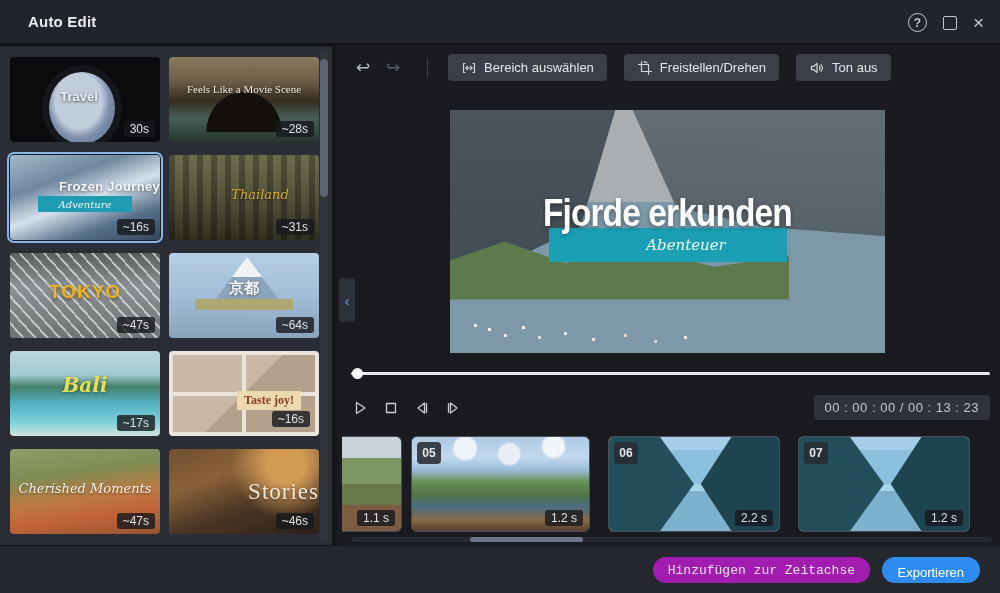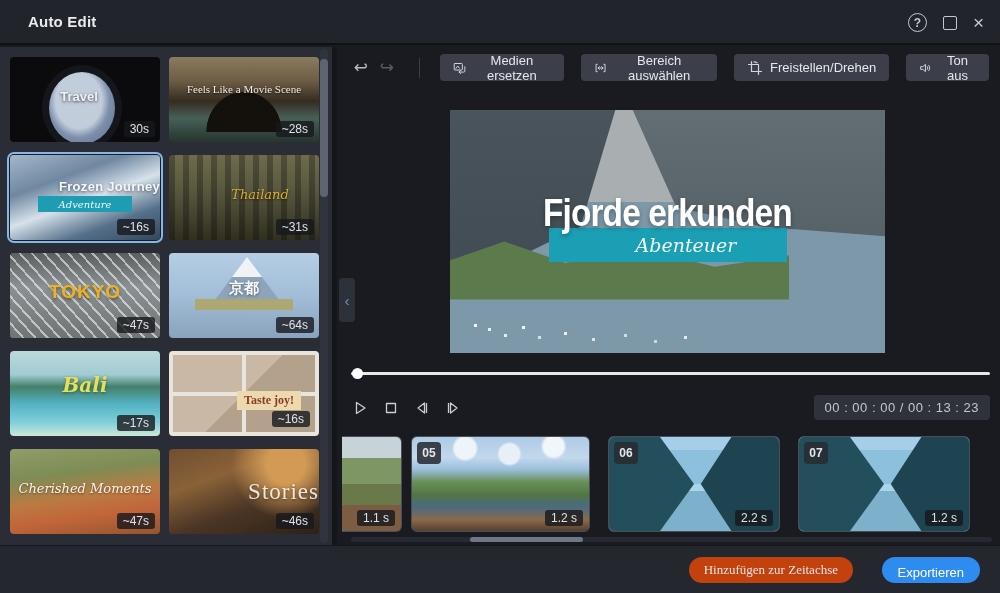--- a/index.html
+++ b/index.html
@@ -114,21 +114,21 @@
   .island { position:absolute; left:0; top:52%; width:78%; height:26%; background:#5d7a4c;
     clip-path:polygon(0 38%, 16% 8%, 34% 42%, 55% 18%, 78% 48%, 100% 30%, 100% 100%, 0 100%); }
   .village { position:absolute; left:24px; bottom:26px; width:3px; height:3px; background:#f2f2f2;
     box-shadow:14px 4px 0 #eee, 30px 10px 0 #e9e9e9, 48px 2px 0 #f4f4f4, 64px 12px 0 #ddd,
       90px 8px 0 #eee, 118px 14px 0 #e2e2e2, 150px 10px 0 #d8d8d8, 180px 16px 0 #cfd6da, 210px 12px 0 #e6e6e6; }
   .ov { position:absolute; left:0; right:0; top:84px; text-align:center; z-index:3; }
   .ov-title { display:inline-block; color:#fff; font-weight:700; font-size:38px; letter-spacing:-1px;
     transform:scaleX(.88); text-shadow:0 2px 6px rgba(0,0,0,.35); line-height:1.05; }
   .ov-banner { margin:-6px auto 0; width:238px; height:34px; background:#1a9fb4; display:flex;
     align-items:center; justify-content:center; }
-  .ov-banner span { color:#f2fbfc; font-family:"DejaVu Serif", serif; font-style:italic; font-size:19px;margin-left:37px; }
+  .ov-banner span { color:#f2fbfc; font-family:"DejaVu Serif", serif; font-style:italic; font-size:15px;margin-left:37px; }
 
   
   .progress { position:absolute; left:14px; right:10px; top:325px; height:3px; background:#e6e8ea; border-radius:2px; }
   .progress .knob { position:absolute; left:1px; top:-4px; width:11px; height:11px; border-radius:50%; background:#fff; }
   .transport { position:absolute; left:14px; top:348px; height:26px; display:flex; align-items:center; gap:13px; }
   .transport svg { stroke:#caced4; fill:none; stroke-width:1.3; stroke-linejoin:round; }
   .timecode { position:absolute; right:10px; top:348px; height:25px; background:#2f323a; border-radius:4px;
     display:flex; align-items:center; padding:0 11px; color:#c2c7ce; font-size:13px; letter-spacing:.5px; }
 
   
@@ -152,22 +152,22 @@
   .fjord::before { content:""; position:absolute; inset:0; background:#234e5b;
     clip-path:polygon(0 0, 30% 0, 50% 50%, 30% 100%, 0 100%); }
   .fjord::after { content:""; position:absolute; inset:0; background:#1d4450;
     clip-path:polygon(100% 0, 72% 0, 54% 50%, 72% 100%, 100% 100%); }
   .hscroll-track { position:absolute; left:14px; right:8px; top:490px; height:5px; background:#262931; border-radius:3px; }
   .hscroll-thumb { position:absolute; left:133px; top:490px; width:113px; height:5px; background:#6e7688; border-radius:3px; }
 
   
   .footer { position:absolute; left:0; right:0; bottom:0; height:48px; background:#25272f;
     border-top:1px solid #15171b; }
-  .btn-add { position:absolute; right:147px; top:11px; height:26px; padding:0 15px; background:#c2410c;
-    border:none; border-radius:13px; color:#e2e5e9; font-size:13px; font-family:Liberation Serif, serif; }
+  .btn-add { position:absolute; right:130px; top:11px; height:26px; padding:0 15px; background:#a21caf;
+    border:none; border-radius:13px; color:#e2e5e9; font-size:13px; font-family:Liberation Mono, monospace; }
   .btn-export { position:absolute; right:20px; top:11px; height:26px; padding:8px 16px; background:#2e8cf0;
     border:none; border-radius:13px; color:#fff; font-size:13px; font-family:inherit; }
 </style>
 </head>
 <body>
 
 <div class="app">
 
   <header class="titlebar">
     <span class="title">Auto Edit</span>
@@ -241,29 +241,20 @@
     <div class="vscroll-thumb"></div>
   </aside>
 
   <main class="main">
 
     <div class="toolbar">
       <span class="hist undo">↩</span>
       <span class="hist redo">↪</span>
       <span class="tsep"></span>
 
-      <button class="tbtn">
-        <svg width="16" height="16" viewBox="0 0 16 16">
-          <rect x="1.5" y="2.5" width="10" height="8" rx="1"></rect>
-          <path d="M3.5 8.5 L5.8 5.6 L7.8 8.2"></path>
-          <path d="M14.5 6.5 v5.2 a1.3 1.3 0 0 1 -1.3 1.3 h-5.7"></path>
-          <path d="M9.3 11.2 L7.3 13 L9.3 14.8"></path>
-        </svg>
-        <span>Medien ersetzen</span>
-      </button>
 
       <button class="tbtn">
         <svg width="16" height="16" viewBox="0 0 16 16">
           <path d="M4 3.5 H2.5 V12.5 H4"></path>
           <path d="M12 3.5 H13.5 V12.5 H12"></path>
           <path d="M5 8 H11"></path>
           <path d="M6.6 6.3 L4.9 8 L6.6 9.7"></path>
           <path d="M9.4 6.3 L11.1 8 L9.4 9.7"></path>
         </svg>
         <span>Bereich auswählen</span>

